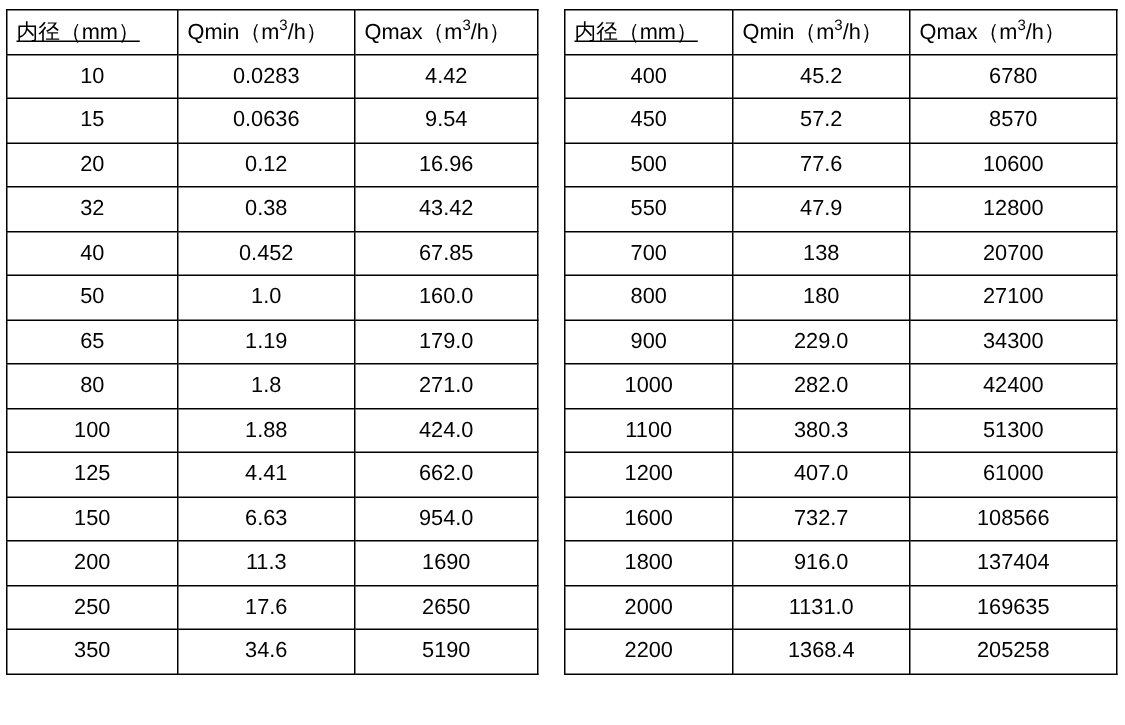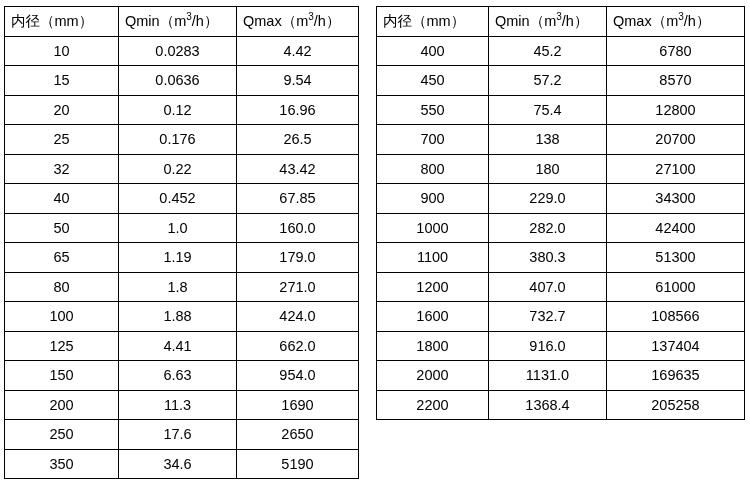--- a/index.html
+++ b/index.html
@@ -34,20 +34,21 @@
     height: 28.5px;
     padding: 0 4px;
     text-align: center;
     vertical-align: middle;
     white-space: nowrap;
   }
   table.spec thead th {
     text-align: left;
     padding-left: 6px;
     font-size: 14.5px;
+    text-decoration: underline;
   }
   
   .t-left col.c0 { width: 114px; }
   .t-left col.c1 { width: 118px; }
   .t-left col.c2 { width: 122px; }
   
   .t-right col.c0 { width: 112px; }
   .t-right col.c1 { width: 118px; }
   .t-right col.c2 { width: 138px; }
 
@@ -88,27 +89,22 @@
           <td>15</td>
           <td>0.0636</td>
           <td>9.54</td>
         </tr>
       <tr>
           <td>20</td>
           <td>0.12</td>
           <td>16.96</td>
         </tr>
       <tr>
-          <td>25</td>
-          <td>0.176</td>
-          <td>26.5</td>
-        </tr>
-      <tr>
           <td>32</td>
-          <td>0.22</td>
+          <td>0.38</td>
           <td>43.42</td>
         </tr>
       <tr>
           <td>40</td>
           <td>0.452</td>
           <td>67.85</td>
         </tr>
       <tr>
           <td>50</td>
           <td>1.0</td>
@@ -175,22 +171,27 @@
           <td>400</td>
           <td>45.2</td>
           <td>6780</td>
         </tr>
       <tr>
           <td>450</td>
           <td>57.2</td>
           <td>8570</td>
         </tr>
       <tr>
+          <td>500</td>
+          <td>77.6</td>
+          <td>10600</td>
+        </tr>
+      <tr>
           <td>550</td>
-          <td>75.4</td>
+          <td>47.9</td>
           <td>12800</td>
         </tr>
       <tr>
           <td>700</td>
           <td>138</td>
           <td>20700</td>
         </tr>
       <tr>
           <td>800</td>
           <td>180</td>

